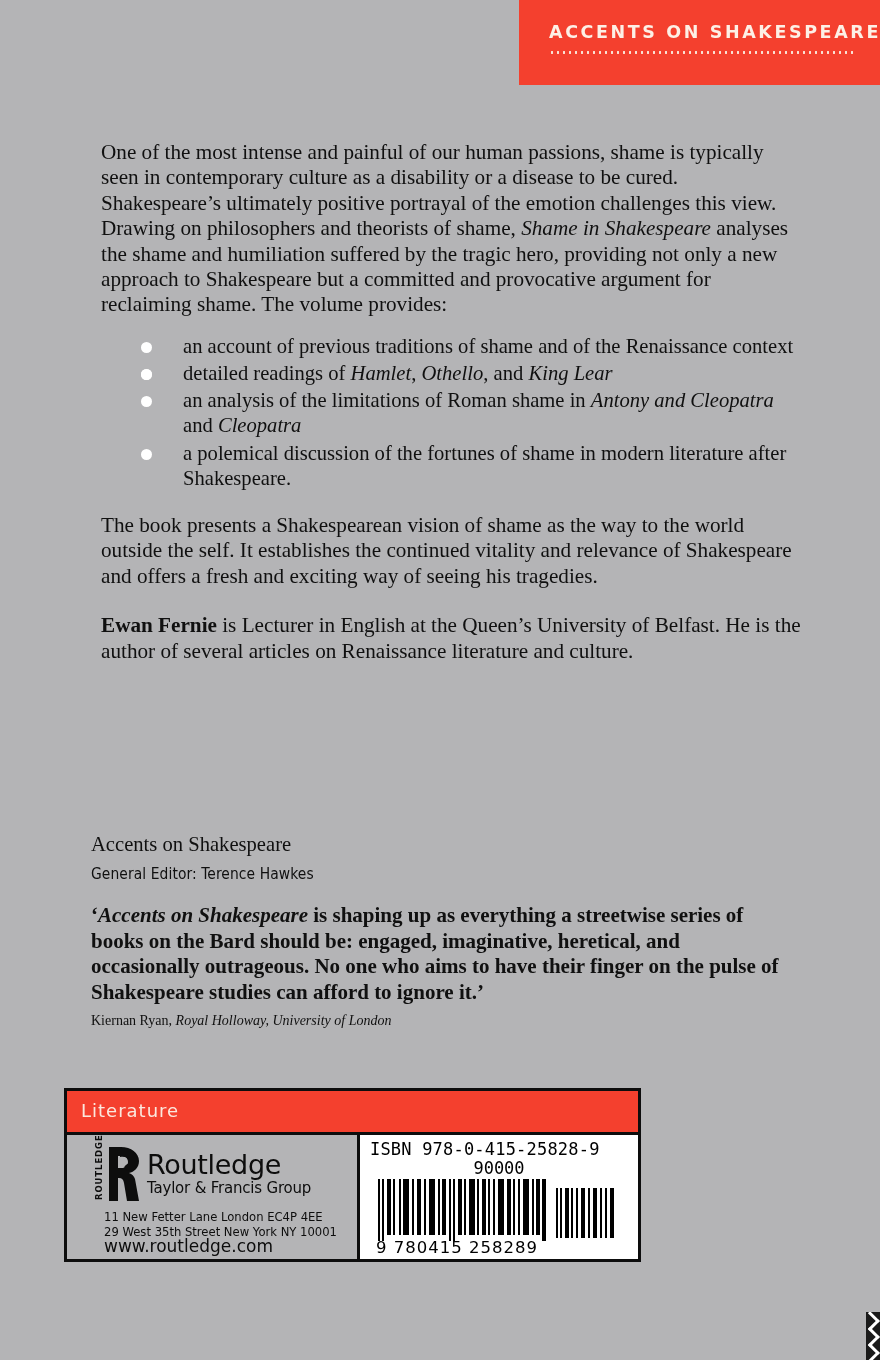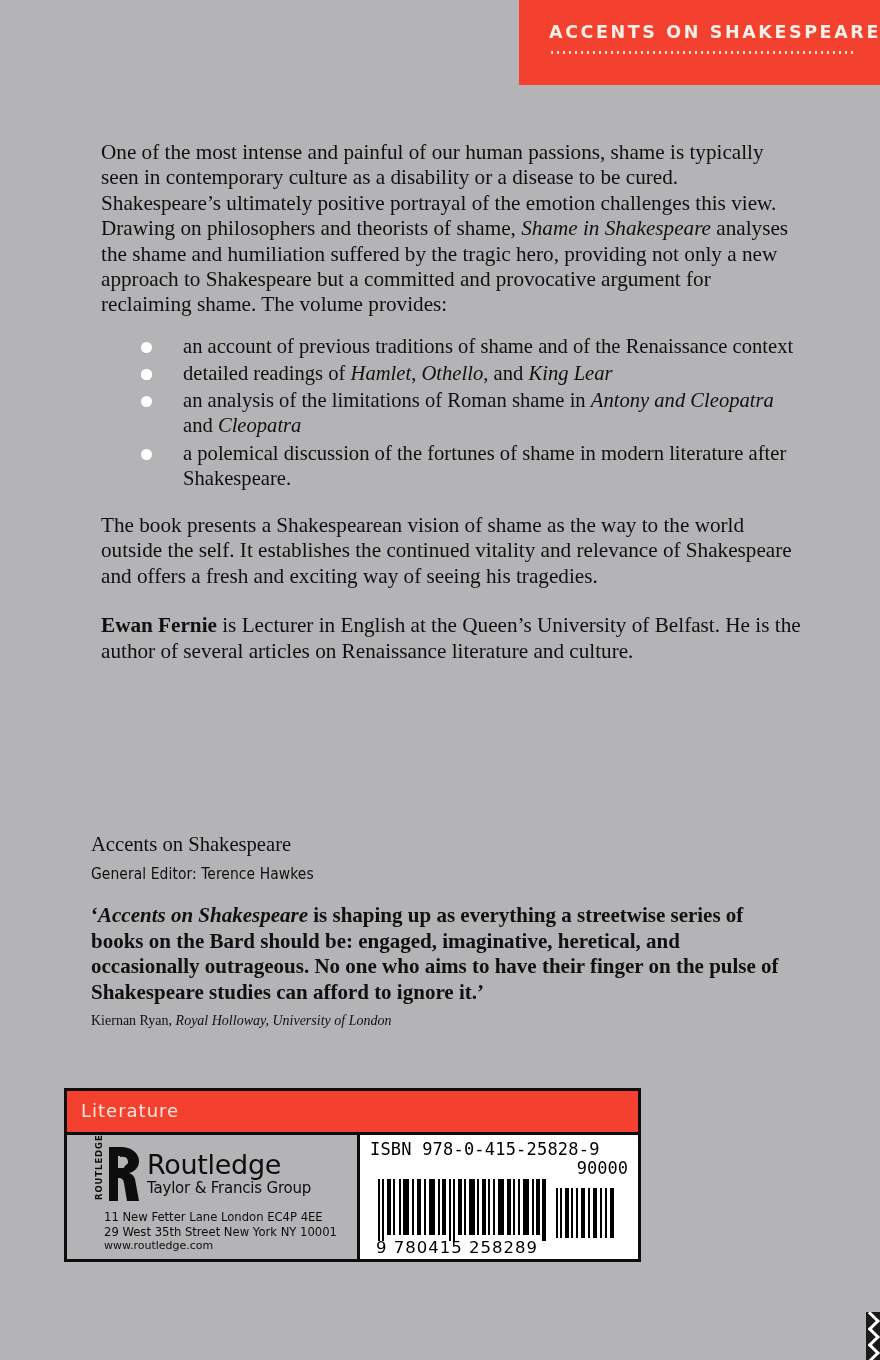--- a/index.html
+++ b/index.html
@@ -198,21 +198,21 @@
     color: #0d0d0d;
     letter-spacing: -0.2px;
   }
   #address {
     font-family: "DejaVu Sans", sans-serif;
     font-size: 11.6px;
     line-height: 14.5px;
     color: #0d0d0d;
     padding: 9px 0 0 37px;
   }
-  #address .web { font-size: 11px; }
+  #address .web { font-size: 17px; }
 
   
   #barcode-panel {
     flex: 1;
     background: #ffffff;
     box-sizing: border-box;
     padding: 4px 8px 2px 10px;
     display: flex;
     flex-direction: column;
   }
@@ -220,21 +220,21 @@
     font-family: "DejaVu Sans Mono", monospace;
     font-size: 17px;
     letter-spacing: 0.2px;
     color: #000;
     white-space: nowrap;
   }
   #addon-text {
     font-family: "DejaVu Sans Mono", monospace;
     font-size: 17px;
     color: #000;
-    text-align: right;
+    text-align: center;
     margin-top: -1px;
     padding-right: 2px;
   }
   #bars-area {
     display: flex;
     align-items: flex-start;
     margin-top: 1px;
     flex: 1;
   }
   .bars { display: block; }

